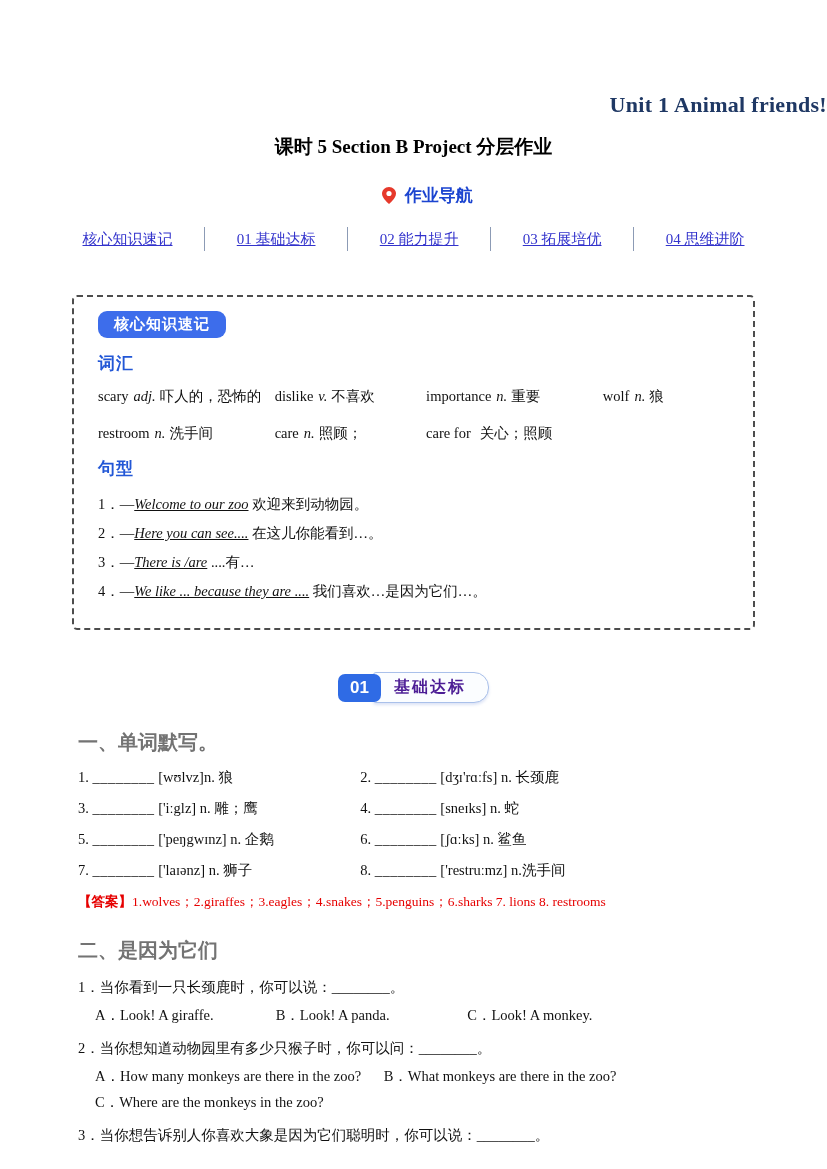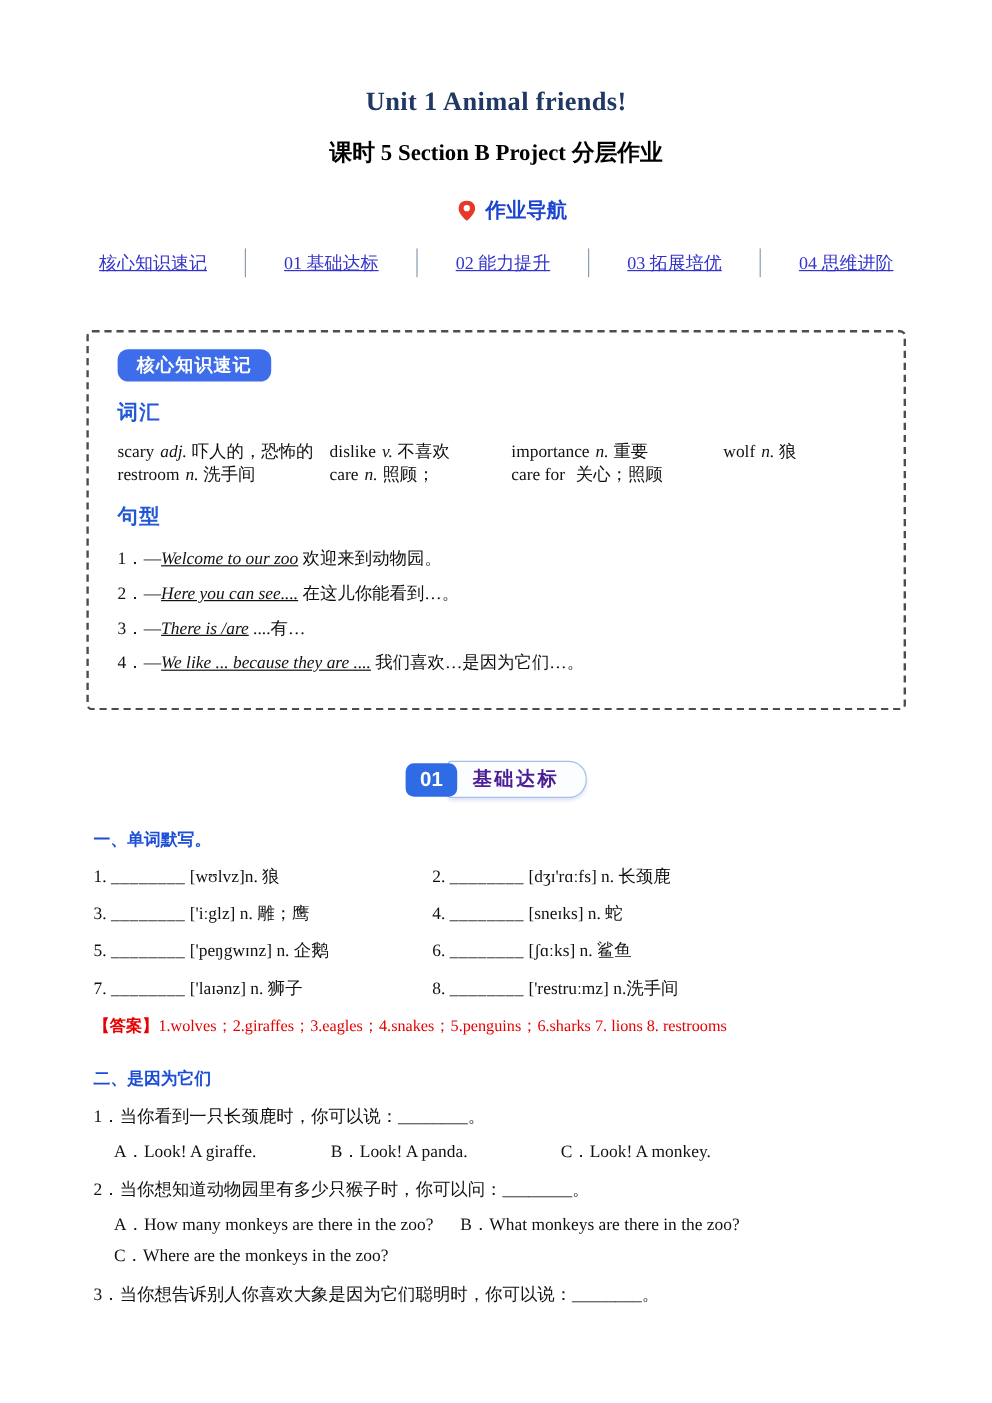--- a/index.html
+++ b/index.html
@@ -1,44 +1,44 @@
 <!DOCTYPE html>
 <html><head>
 <meta charset="utf-8">
 <style>
   html,body { margin:0; padding:0; background:#ffffff; }
   body { font-family: "Liberation Serif", "DejaVu Serif", serif; color:#111; }
   .page { position:relative; width:827px; height:1169px; margin:0 auto; background:#fff; overflow:hidden; }
 
-  .title { padding-top:72px; text-align:center; font-size:22px; font-weight:bold; color:#1f3864; letter-spacing:.3px; }
+  .title { padding-top:92px; text-align:right; font-size:22px; font-weight:bold; color:#1f3864; letter-spacing:.3px; }
   .subtitle { margin-top:16px; text-align:center; font-size:19px; font-weight:bold; color:#000; }
 
   .nav-title { margin-top:24px; text-align:center; font-size:17px; font-weight:bold; color:#1b44d0;padding-left:28px; }
   .nav-title .pin { display:inline-block; vertical-align:-3px; margin-right:4px; }
 
   .nav-row { width:662px; margin:18px auto 0; display:flex; align-items:center; justify-content:space-between; }
   .nav-item { font-size:15px; color:#3333cc; text-decoration:underline; cursor:pointer; white-space:nowrap; }
   .sep { width:1px; height:24px; background:#8c9bb5; }
 
   .kbox { margin:44px 72px 0; border:2px dashed #4d4d4d; border-radius:5px; padding:14px 24px 22px; }
   .kbadge { display:inline-block; background:#3d6deb; color:#fff; font-size:15px; font-weight:bold; padding:4px 16px; border-radius:9px; letter-spacing:1px; }
   .kheading { margin-top:14px; font-size:17px; font-weight:bold; color:#2257d6; letter-spacing:1px; }
-  .vocab-grid { margin-top:12px; display:grid; grid-template-columns:28% 24% 28% 20%; font-size:14.5px; }
+  .vocab-grid { margin-top:12px; display:grid; grid-template-columns:28% 24% 28% 20%; row-gap:18px; font-size:14.5px; }
   .vocab-item { white-space:nowrap; }
   .vw { }
   .vp { font-style:italic; margin:0 4px 0 5px; }
   .sentences { margin-top:10px; }
   .sentence { font-size:14.5px; line-height:29px; }
   .en-ul { font-style:italic; text-decoration:underline; }
 
   .sec-badge { margin:42px auto 0; width:fit-content; display:flex; align-items:center;justify-content:space-between; }
   .sec-num { position:relative; z-index:2; background:#2f6be5; color:#fff; font-family:"Liberation Sans", sans-serif; font-size:17px; font-weight:bold; padding:4px 12px; border-radius:7px; }
   .sec-label { background:#fbfdff; border:1px solid #a9c0ea; color:#4c1d95; font-size:16px; font-weight:bold; letter-spacing:2px; padding:4px 22px 4px 20px; margin-left:-8px; border-radius:3px 15px 15px 3px; box-shadow:0 2px 3px rgba(60,100,200,.18); }
 
-  .part-heading { margin:26px 0 0 78px; font-size:14px; font-weight:bold; color:#1d4ed8; }
+  .part-heading { margin:26px 0 0 78px; font-size:20px; font-weight:bold; color:#737373; }
   .word-grid { margin:12px 0 0 78px; width:672px; display:grid; grid-template-columns:42% 58%; row-gap:12px; font-size:14.5px; }
   .word-item { white-space:nowrap; }
   .blank { letter-spacing:.5px; }
 
   .answer-line { margin:13px 0 0 78px; font-size:13.5px; color:#e60000; }
   .answer-label { font-weight:bold; }
 
   .question { margin:11px 0 0 78px; font-size:14.5px; line-height:24px; }
   .options-row { margin:7px 0 0 95px; font-size:14.5px; }
   .opt { display:inline-block; }

